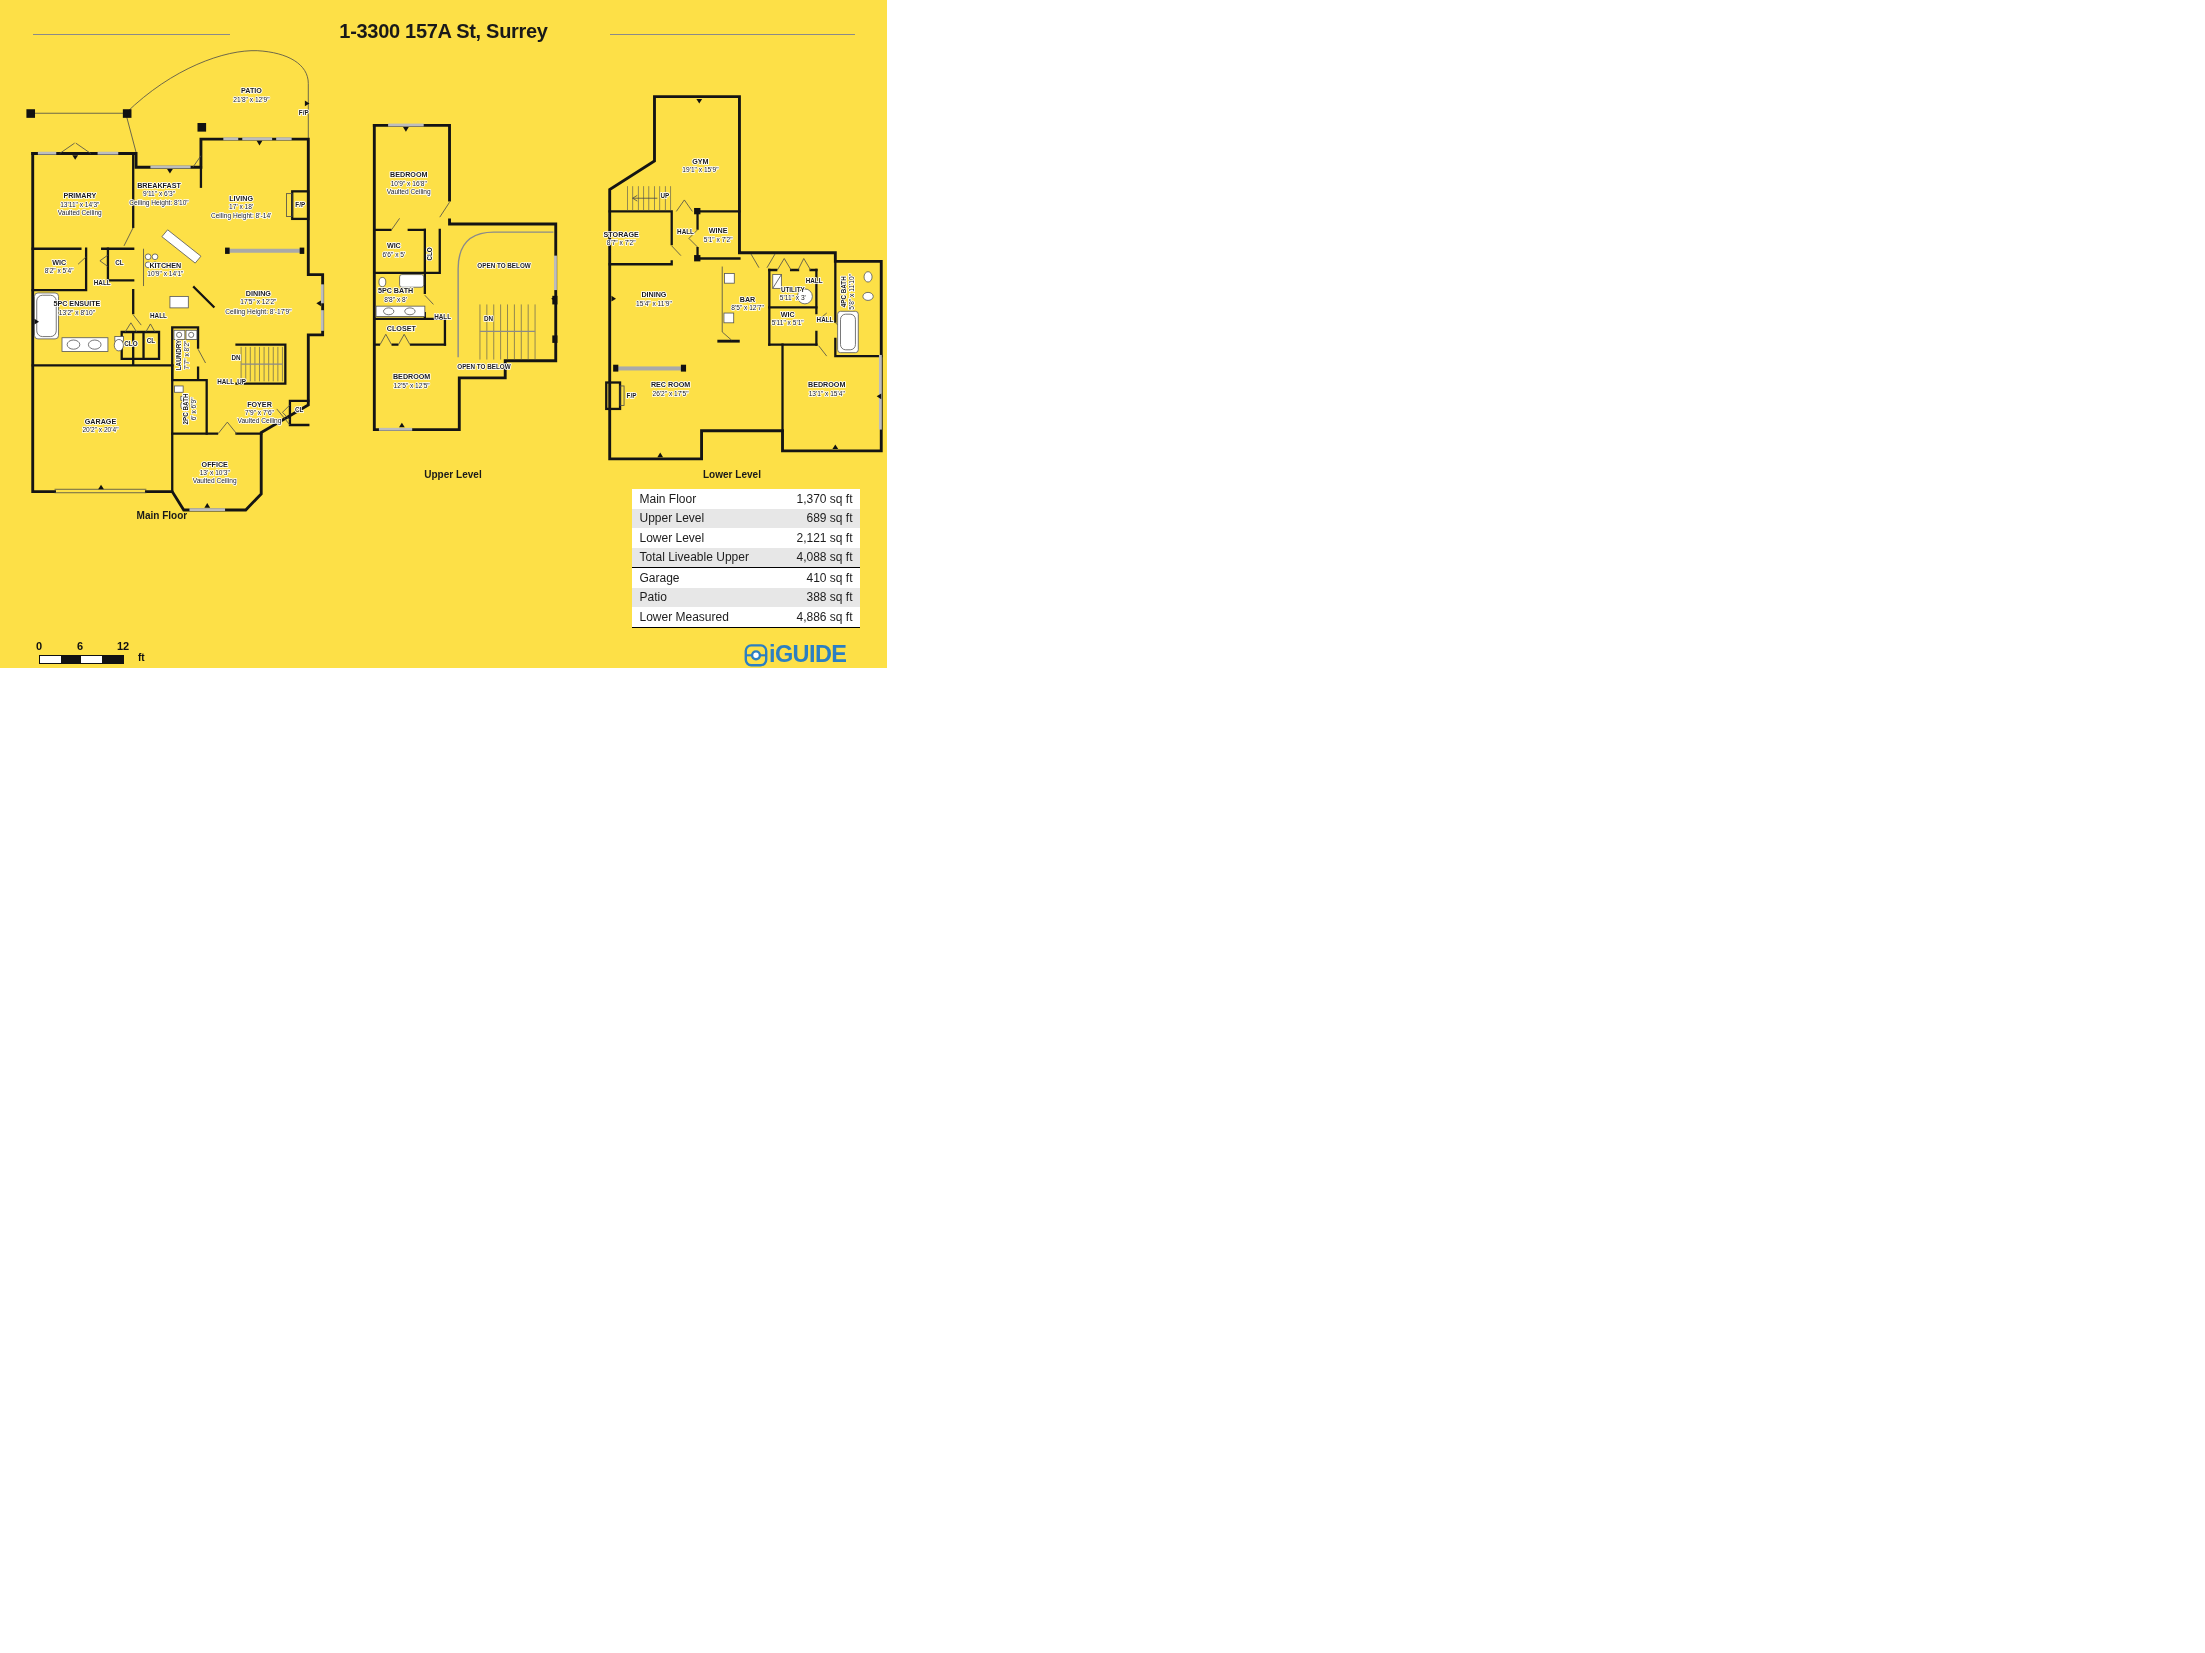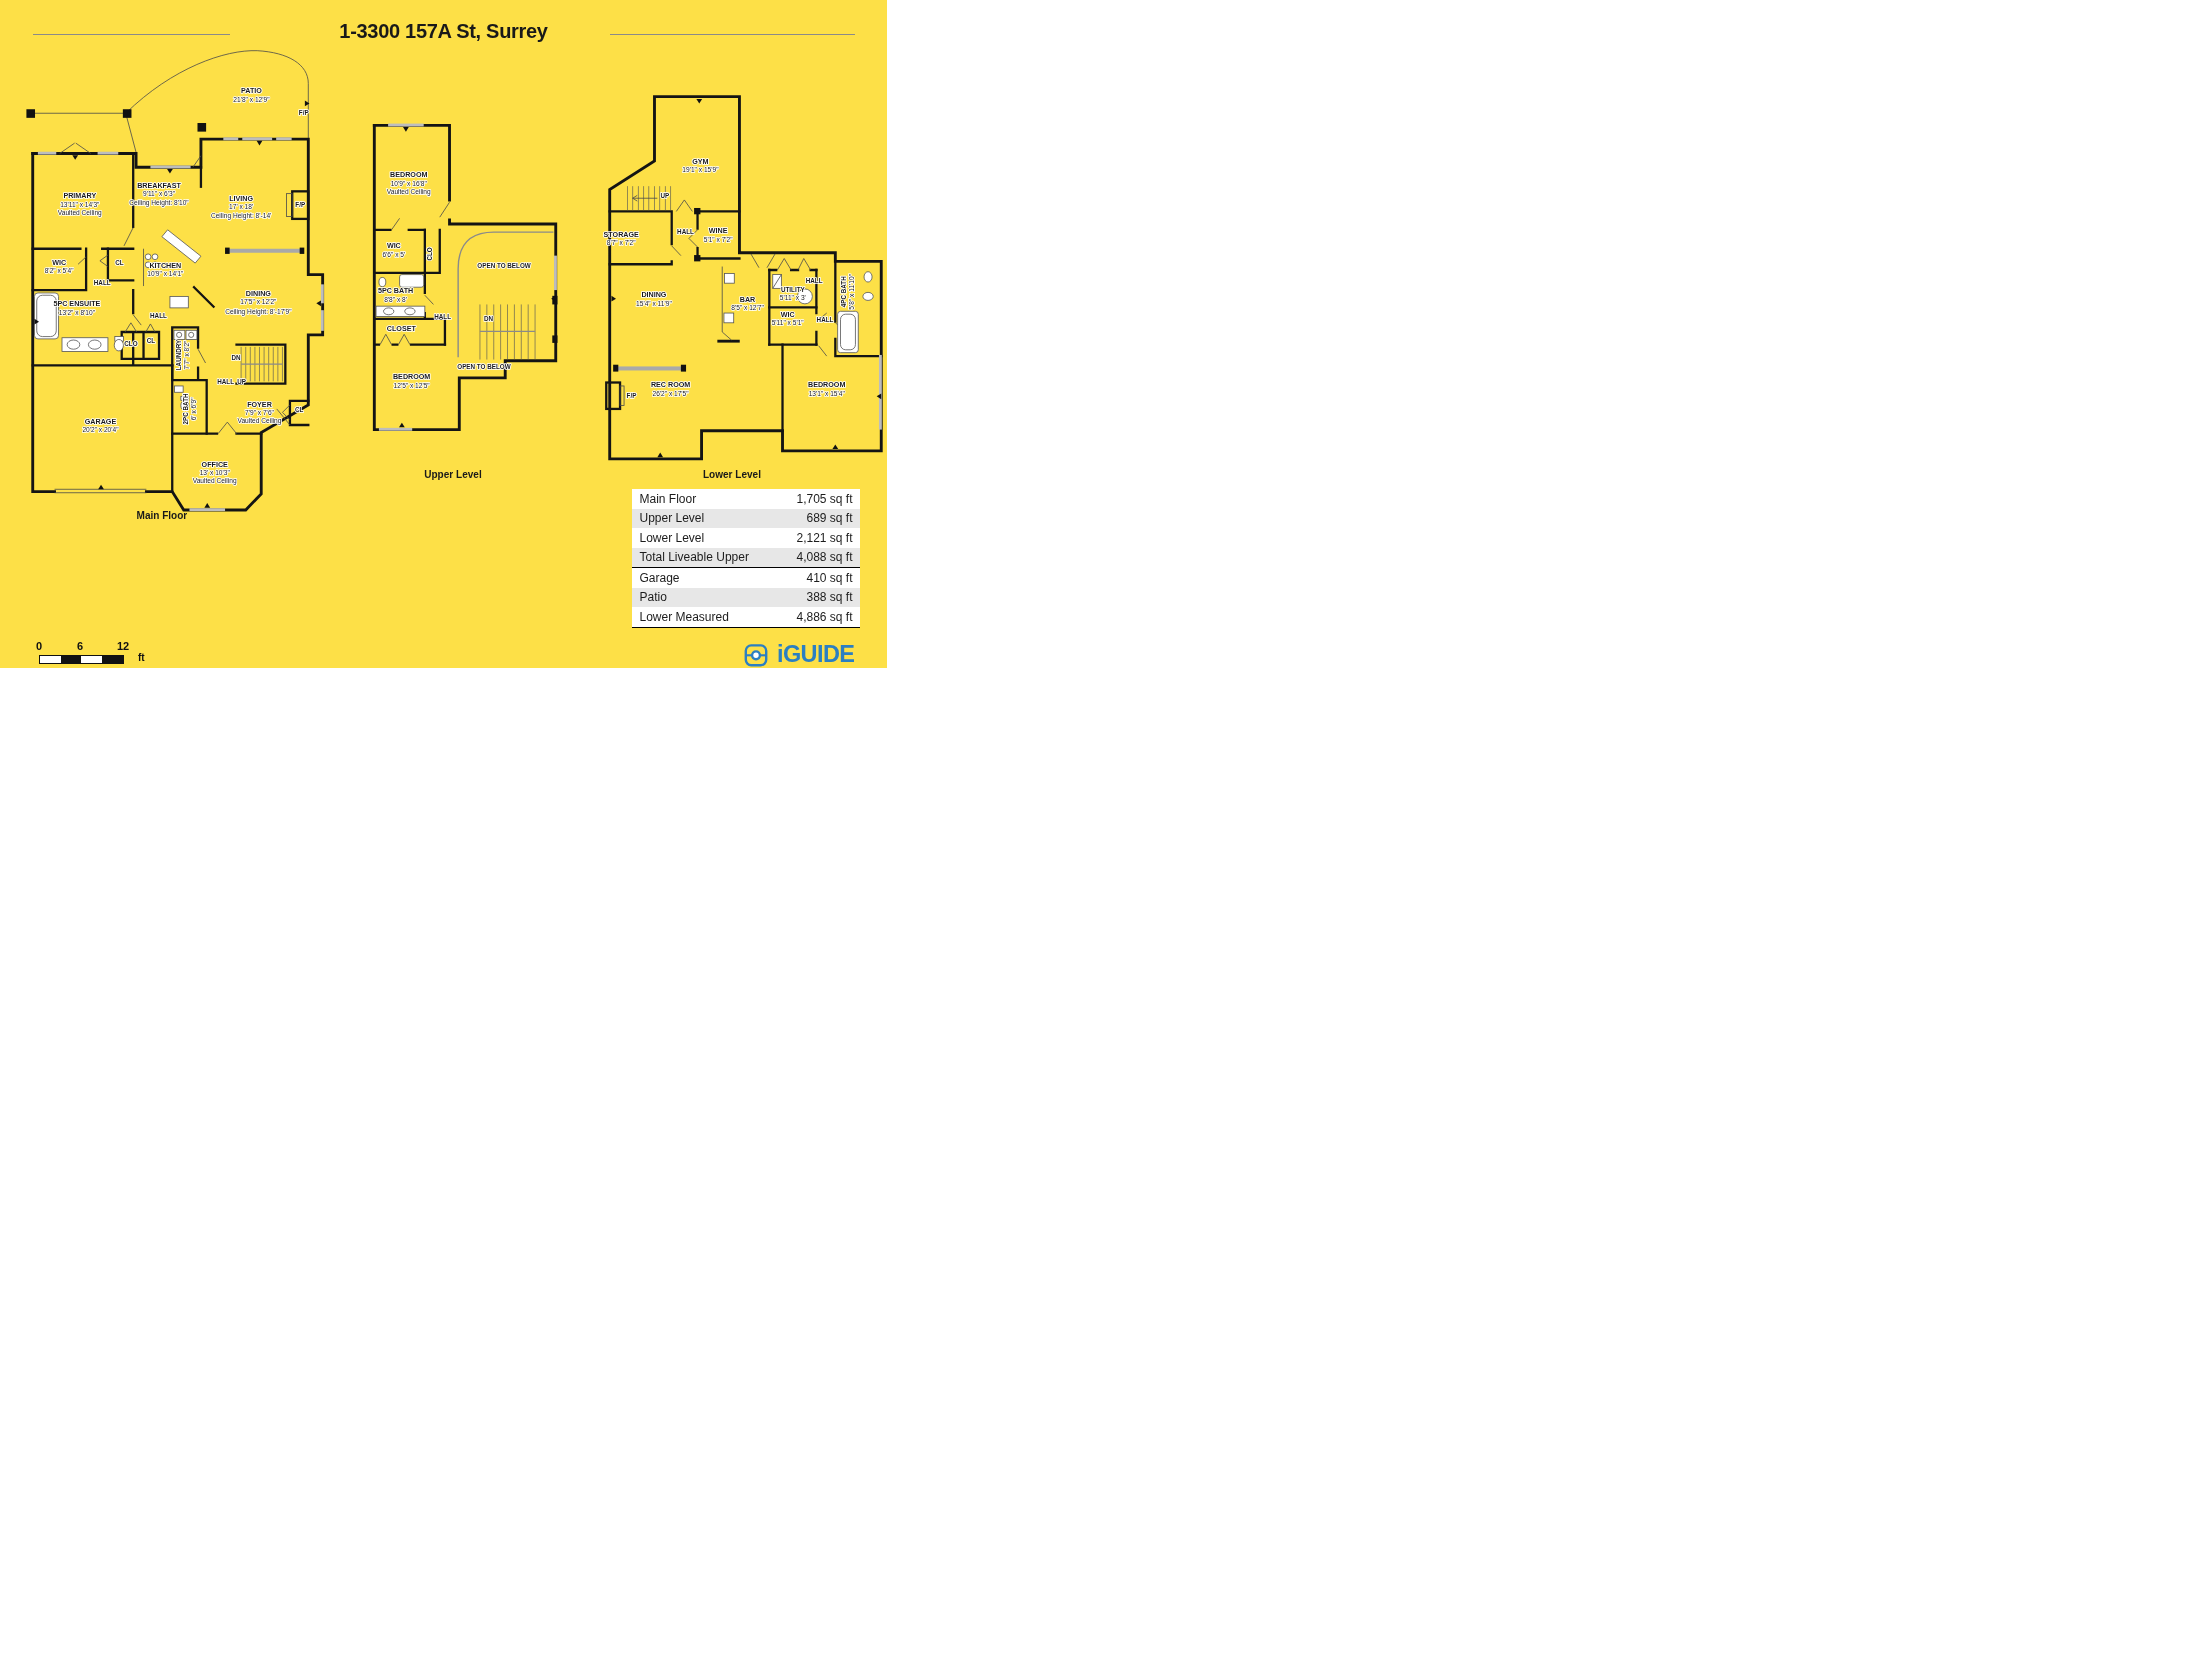--- a/index.html
+++ b/index.html
@@ -42,21 +42,21 @@
 
   
   .scalewrap{position:absolute;left:0;top:0;}
   .snum{position:absolute;transform:translateX(-50%);top:640px;font-size:11px;font-weight:700;color:#111;}
   .bar{position:absolute;left:39px;top:655px;display:flex;border:1.1px solid #111;height:6.9px;}
   .seg{width:20.7px;background:#fff;}
   .seg.b{background:#111;}
   .ftunit{position:absolute;left:127px;top:652px;font-size:10px;font-weight:700;color:#111;margin-left:11px;}
   .disclaimer{position:absolute;left:50%;transform:translateX(-50%);top:644px;width:689px;
               text-align:center;font-size:7.8px;line-height:1.6;color:#262626;}
-  .logo{position:absolute;left:744px;top:641px;display:flex;align-items:center;gap:9px;justify-content:space-between;}
+  .logo{position:absolute;left:744px;top:641px;display:flex;align-items:center;gap:1px;justify-content:space-between;}
   .logo .txt{font-size:23.5px;font-weight:700;color:#2b7fc2;letter-spacing:-0.6px;}
 </style>
 </head>
 <body>
 
 <div id="page">
 
   <div class="title">1-3300 157A St, Surrey</div>
   <div class="hline l"></div>
   <div class="hline r"></div>
@@ -360,21 +360,21 @@
         <text class="rn" x="1440" y="674">BEDROOM</text>
         <text class="rd" x="1440" y="689">13'1" x 15'4"</text>
         <text class="cap" x="1275" y="833">Lower Level</text>
       </g>
     </g>
   </svg>
 
   <div class="sumtable">
     <div class="srow">
       <span>Main Floor</span>
-      <span>1,705 sq ft</span>
+      <span>1,370 sq ft</span>
     </div>
     <div class="srow alt">
       <span>Upper Level</span>
       <span>689 sq ft</span>
     </div>
     <div class="srow">
       <span>Lower Level</span>
       <span>2,121 sq ft</span>
     </div>
     <div class="srow alt">

